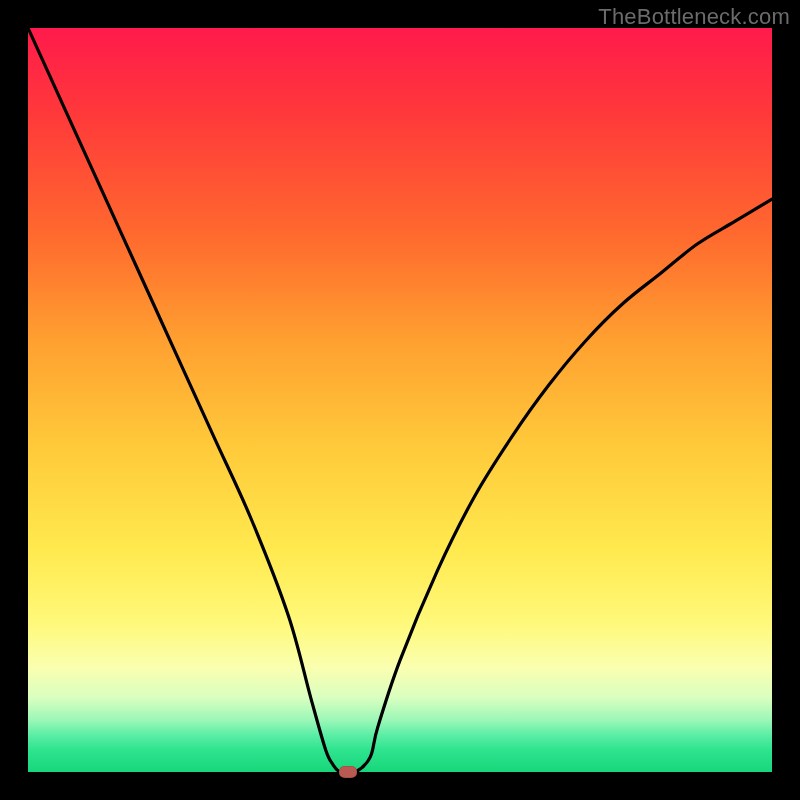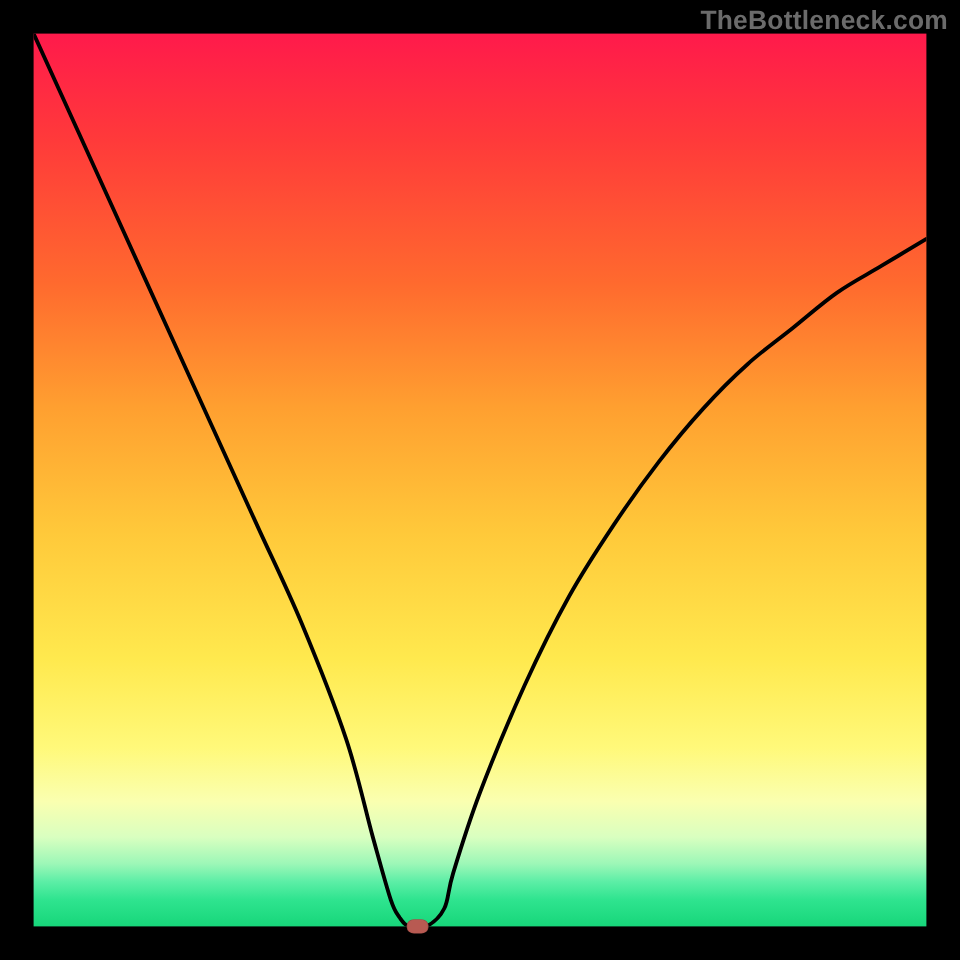--- a/index.html
+++ b/index.html
@@ -54,21 +54,21 @@
     border-radius: 6px / 5px;
     transform: translate(-50%, -50%);
     box-shadow: 0 0 0 0.5px rgba(0,0,0,0.2) inset;
   }
   .watermark {
     position: absolute;
     top: 4px;
     right: 10px;
     color: #6b6b6b;
     font-size: 22px;
-    font-weight: 700;
+    font-weight: 400;
     letter-spacing: 0.2px;
     user-select: none;
     margin-left: 23px;
   }
 </style>
 </head>
 <body>
 
 <div class="frame">
   <div class="plot-area">

